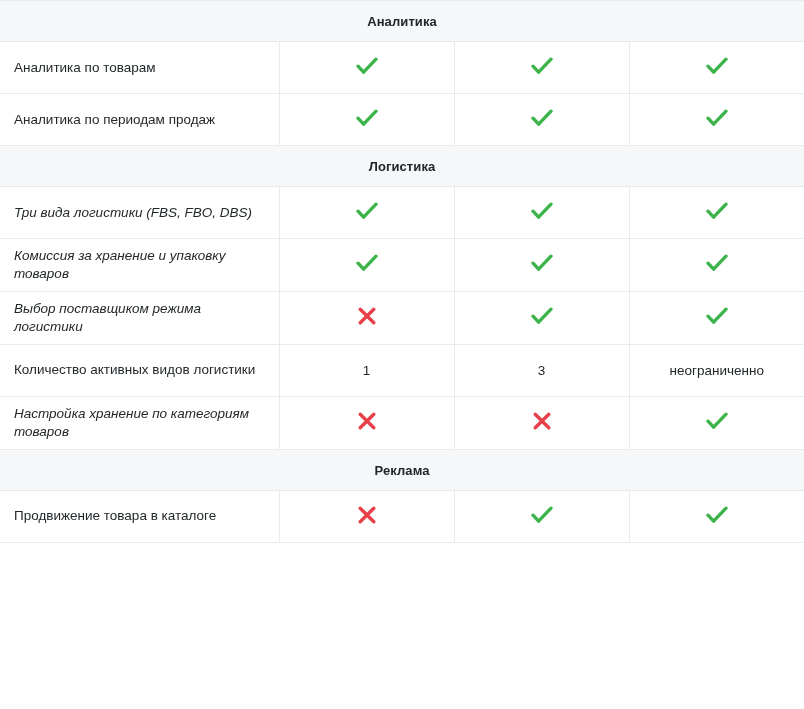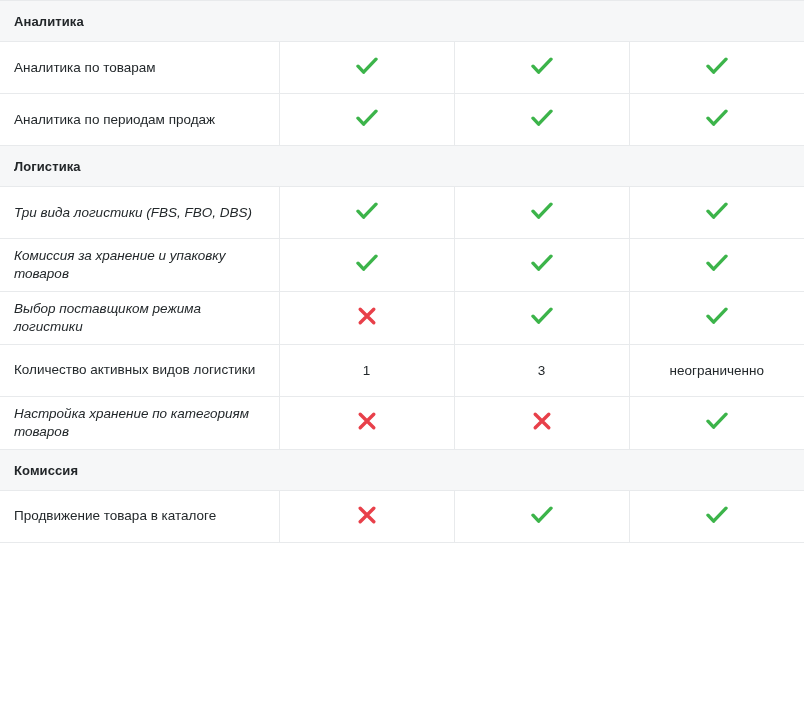--- a/index.html
+++ b/index.html
@@ -26,20 +26,21 @@
 
   tr.section-row td {
     background: #f6f7f8;
     border-bottom: 1px solid #e8eaec;
     border-top: 1px solid #e8eaec;
     padding: 13px 14px 12px 14px;
     font-size: 13px;
     font-weight: bold;
     color: #222629;
     letter-spacing: 0.1px;
+    text-align: center;
   }
   tr.feature-row td {
     border-bottom: 1px solid #e8eaec;
     background: #ffffff;
     height: 52px;
     vertical-align: middle;
   }
   td.label {
     padding: 8px 18px 8px 14px;
     font-size: 13.5px;
@@ -155,21 +156,21 @@
               <path d="M3.2 3.2 L16.8 16.8 M16.8 3.2 L3.2 16.8" fill="none" stroke="#e8404a" stroke-width="3.4" stroke-linecap="round"></path>
             </svg></span></td>
         <td class="cell"><span class="mark"><svg width="20" height="20" viewBox="0 0 20 20" aria-hidden="true">
               <path d="M3.2 3.2 L16.8 16.8 M16.8 3.2 L3.2 16.8" fill="none" stroke="#e8404a" stroke-width="3.4" stroke-linecap="round"></path>
             </svg></span></td>
         <td class="cell last"><span class="mark"><svg width="22" height="18" viewBox="0 0 22 18" aria-hidden="true">
               <path d="M2 9.2 L7.6 15.2 L20 2.2" fill="none" stroke="#3cb44a" stroke-width="3.4" stroke-linecap="round" stroke-linejoin="round"></path>
             </svg></span></td>
       </tr>
       <tr class="section-row">
-        <td colspan="4">Комиссия</td>
+        <td colspan="4">Реклама</td>
       </tr>
       <tr class="feature-row">
         <td class="label">Продвижение товара в каталоге</td>
         <td class="cell"><span class="mark"><svg width="20" height="20" viewBox="0 0 20 20" aria-hidden="true">
               <path d="M3.2 3.2 L16.8 16.8 M16.8 3.2 L3.2 16.8" fill="none" stroke="#e8404a" stroke-width="3.4" stroke-linecap="round"></path>
             </svg></span></td>
         <td class="cell"><span class="mark"><svg width="22" height="18" viewBox="0 0 22 18" aria-hidden="true">
               <path d="M2 9.2 L7.6 15.2 L20 2.2" fill="none" stroke="#3cb44a" stroke-width="3.4" stroke-linecap="round" stroke-linejoin="round"></path>
             </svg></span></td>
         <td class="cell last"><span class="mark"><svg width="22" height="18" viewBox="0 0 22 18" aria-hidden="true">

